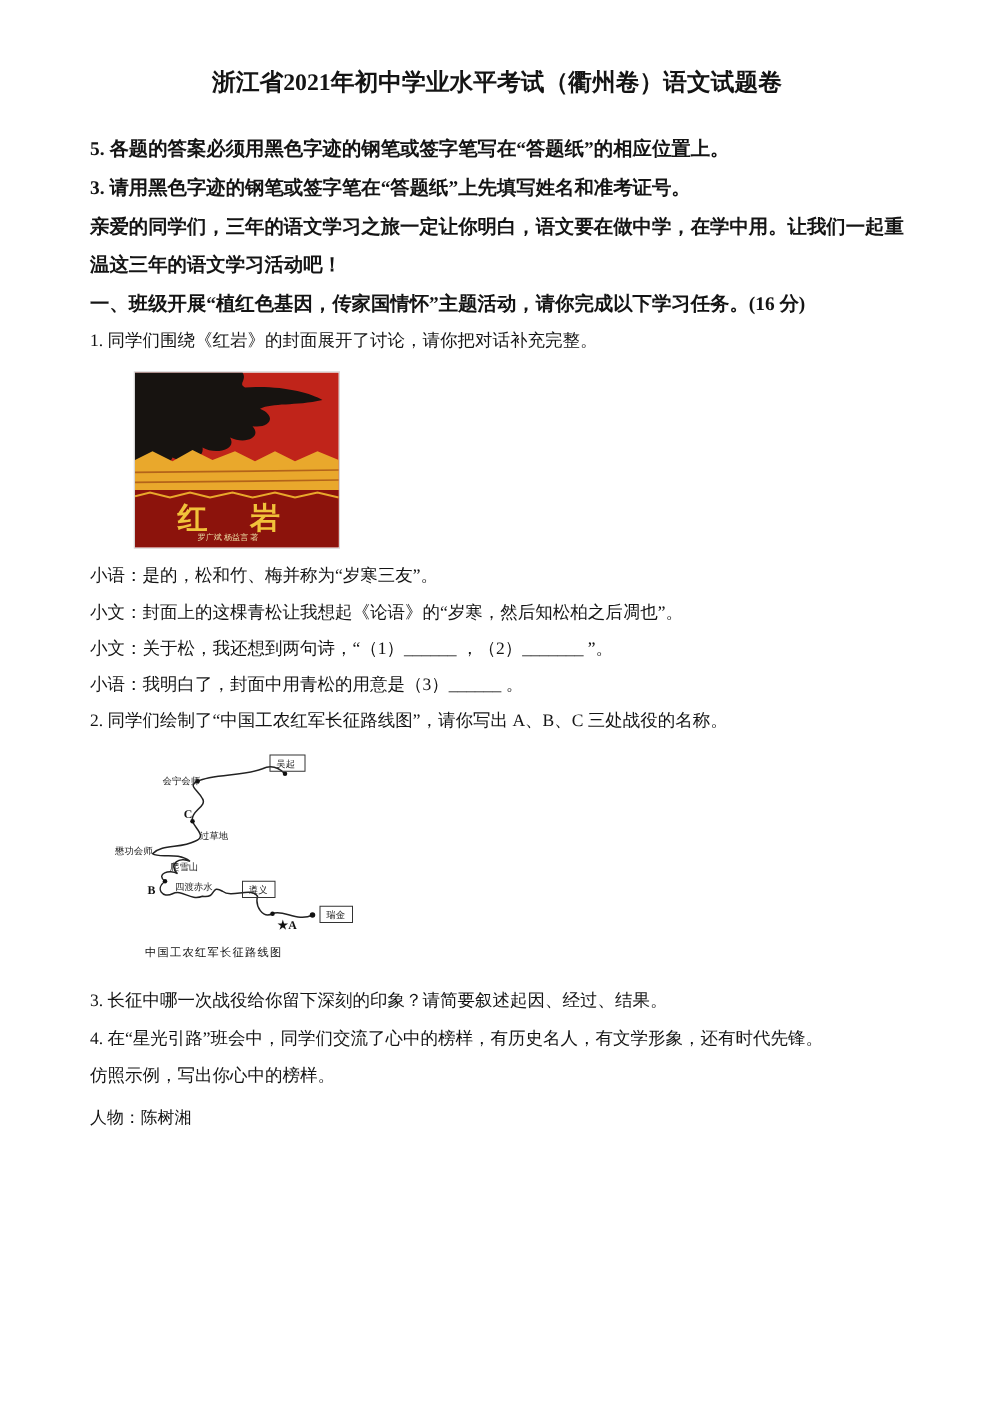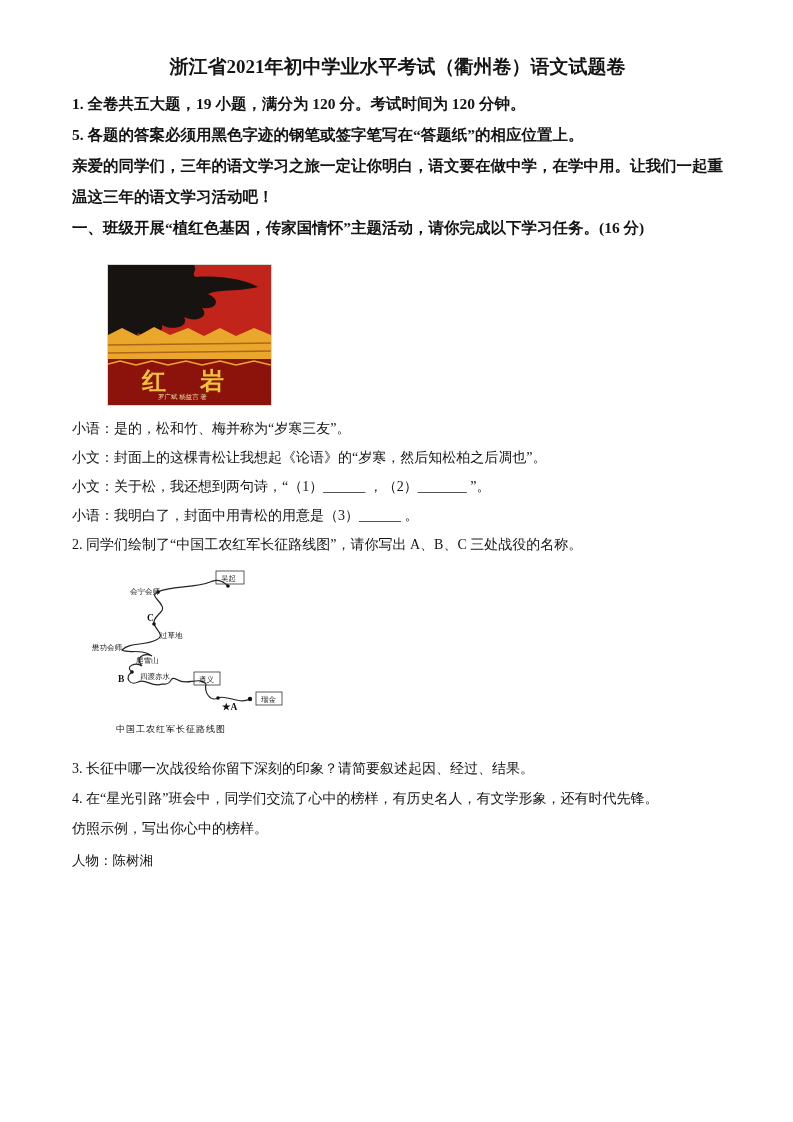--- a/index.html
+++ b/index.html
@@ -5,56 +5,57 @@
   html,body { margin:0; padding:0; }
   body {
     width:793px; height:1122px; overflow:hidden;
     background:#ffffff; color:#141414;
     font-family:"Liberation Serif","DejaVu Serif",serif;
   }
   .page { padding:54px 70px 0 72px; }
 
   .exam-title {
     text-align:center; font-weight:bold; font-size:19px;
-    line-height:26px; margin:0 0 8px 0;
+    line-height:26px; margin:0 0 24px 0;
   }
   p { margin:0; }
   .b  { font-weight:bold; font-size:15.5px; line-height:31px; }
   .q-stem { font-size:14px; line-height:30px; }
   .dialog p { font-size:14px; line-height:29px; }
 
   figure { margin:0; }
-  .cover-fig { margin:21px 0 10px 2px; width:149px; height:140px;padding-left:33px; }
+  .cover-fig { margin:8px 0 10px 2px; width:149px; height:140px;padding-left:33px; }
   .cover-fig svg { display:block; border:1px solid #d8d8d8; }
   .map-fig { margin:6px 0 10px 2px; width:232px; height:178px; }
   .map-fig svg { display:block; }
   .example-title { text-align:center; font-size:13.5px; line-height:30px; margin-top:4px; }
   .example-person { font-size:13.5px; line-height:30px; margin-top:2px; }
 
   .map-label { font-size:7.5px; fill:#1c1c1c; }
   .map-letter { font-size:9.5px; font-weight:bold; fill:#111; }
   .map-caption { font-size:9px; fill:#111; letter-spacing:1px; }
   .map-box { fill:none; stroke:#333; stroke-width:0.8; }
 </style>
 </head>
 <body>
 
 <div class="page">
 
   <h1 class="exam-title">浙江省2021年初中学业水平考试（衢州卷）语文试题卷</h1>
 
   <div>
-    <p class="b">1. 全卷共五大题，19 小题，满分为 120 分。考试时间为 120 分钟。</p>
     <p class="b">5. 各题的答案必须用黑色字迹的钢笔或签字笔写在“答题纸”的相应位置上。</p>
+    <p class="b">3. 请用黑色字迹的钢笔或签字笔在“答题纸”上先填写姓名和准考证号。</p>
   </div>
 
   <p class="b">亲爱的同学们，三年的语文学习之旅一定让你明白，语文要在做中学，在学中用。让我们一起重温这三年的语文学习活动吧！</p>
 
   <p class="b">一、班级开展“植红色基因，传家国情怀”主题活动，请你完成以下学习任务。(16 分)</p>
 
+  <p class="q-stem">1. 同学们围绕《红岩》的封面展开了讨论，请你把对话补充完整。</p>
 
   <figure class="cover-fig">
     <svg width="163" height="140" viewBox="0 0 163 140" xmlns="http://www.w3.org/2000/svg">
       <rect x="0" y="0" width="163" height="140" fill="#c0241a"></rect>
 
       <path fill="#171310" d="M0,0 H86 C90,6 82,9 88,12 C116,10 140,16 150,22 C128,27 110,24 100,29 C114,35 108,45 94,43 C102,52 88,58 76,52 C82,62 64,66 54,60 C56,70 40,74 30,68 C26,78 10,80 4,74 L0,76 Z"></path>
 
       <path fill="#e9a82c" d="M0,70 L14,63 L30,71 L46,62 L62,70 L80,63 L96,71 L112,63 L128,71 L146,63 L163,70 L163,94 L0,94 Z"></path>
       <path d="M0,80 L163,78" stroke="#b4641a" stroke-width="1.4" fill="none"></path>
       <path d="M0,88 L163,86" stroke="#b4641a" stroke-width="1.4" fill="none"></path>

